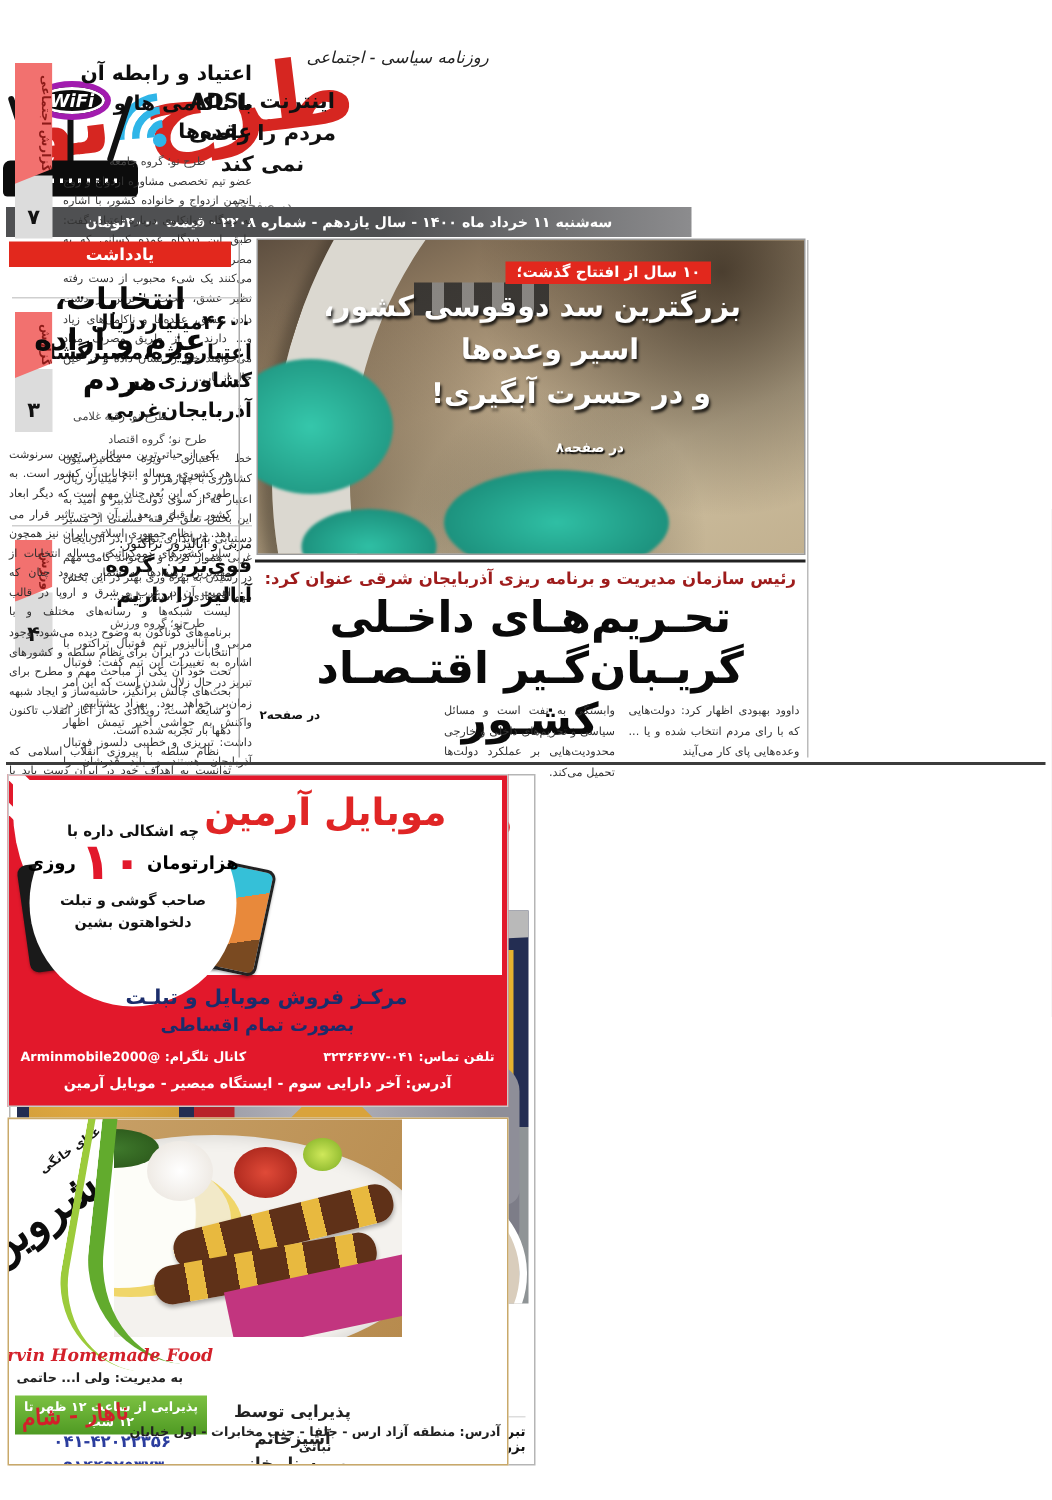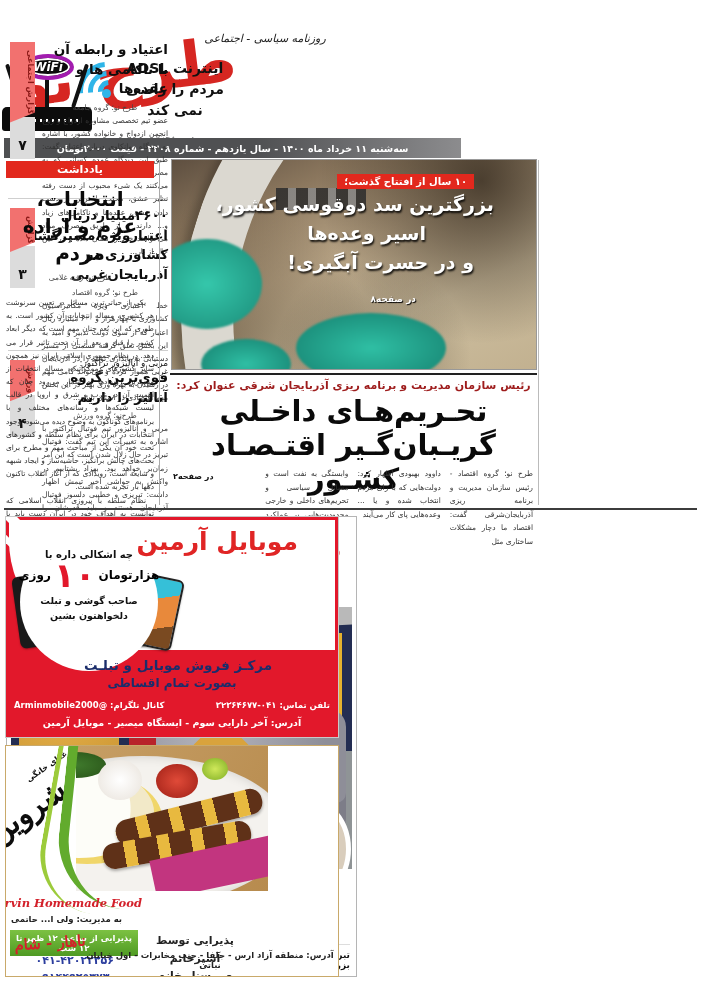--- a/index.html
+++ b/index.html
@@ -256,21 +256,20 @@
     <div class="lead-h lh2">اسیر وعده‌ها</div>
     <div class="lead-h lh3">و در حسرت آبگیری!</div>
     <div class="lead-pref">در صفحه۸</div>
   </div>
   <div class="photo-rule"></div>
 
   <div class="c-kicker">رئیس سازمان مدیریت و برنامه ریزی آذربایجان شرقی عنوان کرد:</div>
   <div class="c-h1">تحـریم‌هـای داخـلی</div>
   <div class="c-h2">گریـبان‌گـیر اقتـصـاد کشـور</div>
   <div class="c-cols">
-    <div class="c-col">طرح نو؛ گروه اقتصاد - رئیس سازمان مدیریت و برنامه ریزی آذربایجان‌شرقی گفت: اقتصاد ما دچار مشکلات ساختاری مثل</div>
     <div class="c-col">داوود بهبودی اظهار کرد: دولت‌هایی که با رای مردم انتخاب شده و یا ... وعده‌هایی پای کار می‌آیند</div>
     <div class="c-col">وابستگی به نفت است و مسائل سیاسی و تحریم‌های داخلی و خارجی محدودیت‌هایی بر عملکرد دولت‌ها تحمیل می‌کند.</div>
     <div class="c-col">
       <div class="c-pref">در صفحه۲</div>
     </div>
   </div>
   <div class="main-rule"></div>
 
   <div class="ed-sep"></div>
   <div class="side-sep"></div>

